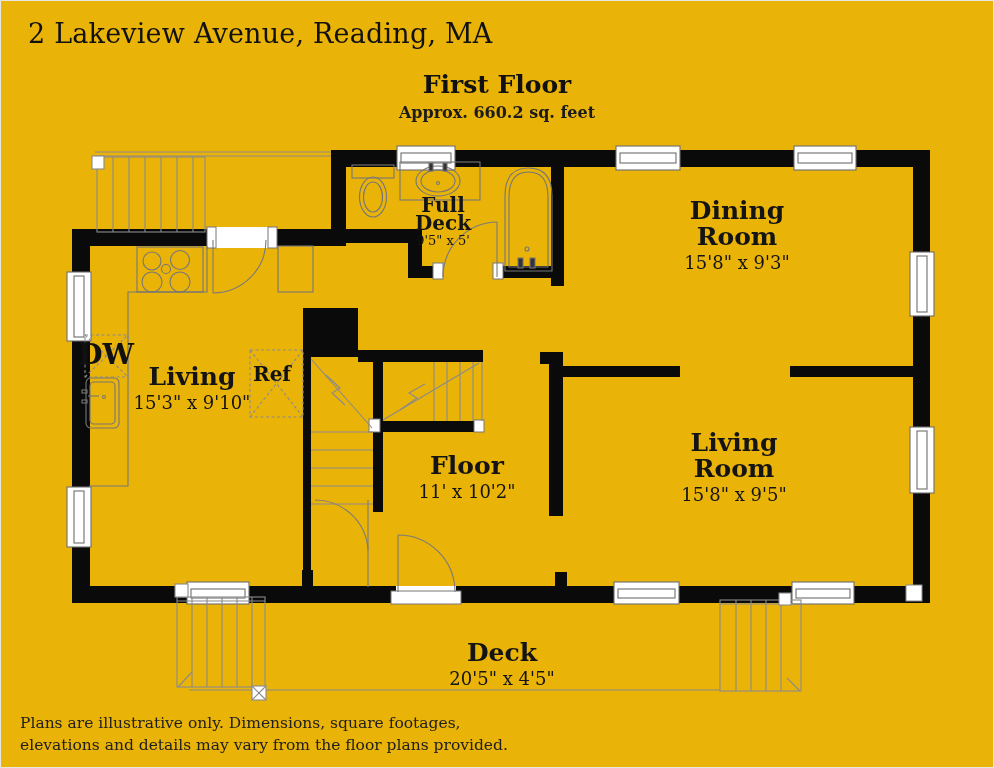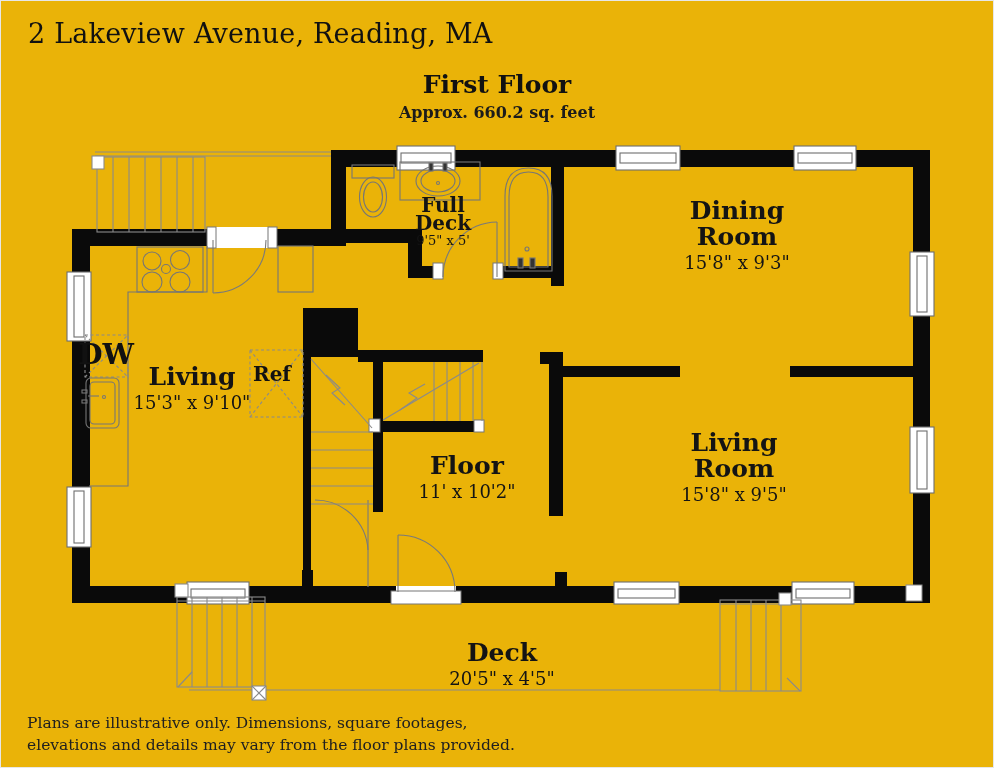--- a/index.html
+++ b/index.html
@@ -14,21 +14,21 @@
   .floor-area{font-size:16px;margin-top:4px;color:#1b1b1b;font-weight:bold;}
   svg.plan{position:absolute;left:0;top:0;}
   .lbl{position:absolute;text-align:center;color:#141414;}
   .room-name{font-size:25px;font-weight:bold;line-height:26px;}
   .room-dims{font-size:18px;line-height:21px;margin-top:2px;}
   .small .room-name{font-size:20px;line-height:18px;}
   .small .room-dims{font-size:13px;line-height:15px;margin-top:1px;}
   .appl{font-weight:bold;color:#111;}
   .appl-dw{position:absolute;left:66px;top:338px;width:80px;text-align:center;font-size:28px;}
   .appl-ref{position:absolute;left:232px;top:362px;width:80px;text-align:center;font-size:20px;}
-  .footer{position:absolute;left:20px;top:712px;font-size:15.5px;line-height:22px;color:#202020;margin-left:7px;}
+  .footer{position:absolute;left:20px;top:712px;font-size:15.5px;line-height:22px;color:#202020;}
 </style>
 </head>
 <body>
 
 <div class="canvas">
 
   <div class="addr">2 Lakeview Avenue, Reading, MA</div>
 
   <div class="floor-head">
     <div class="floor-name">First Floor</div>

